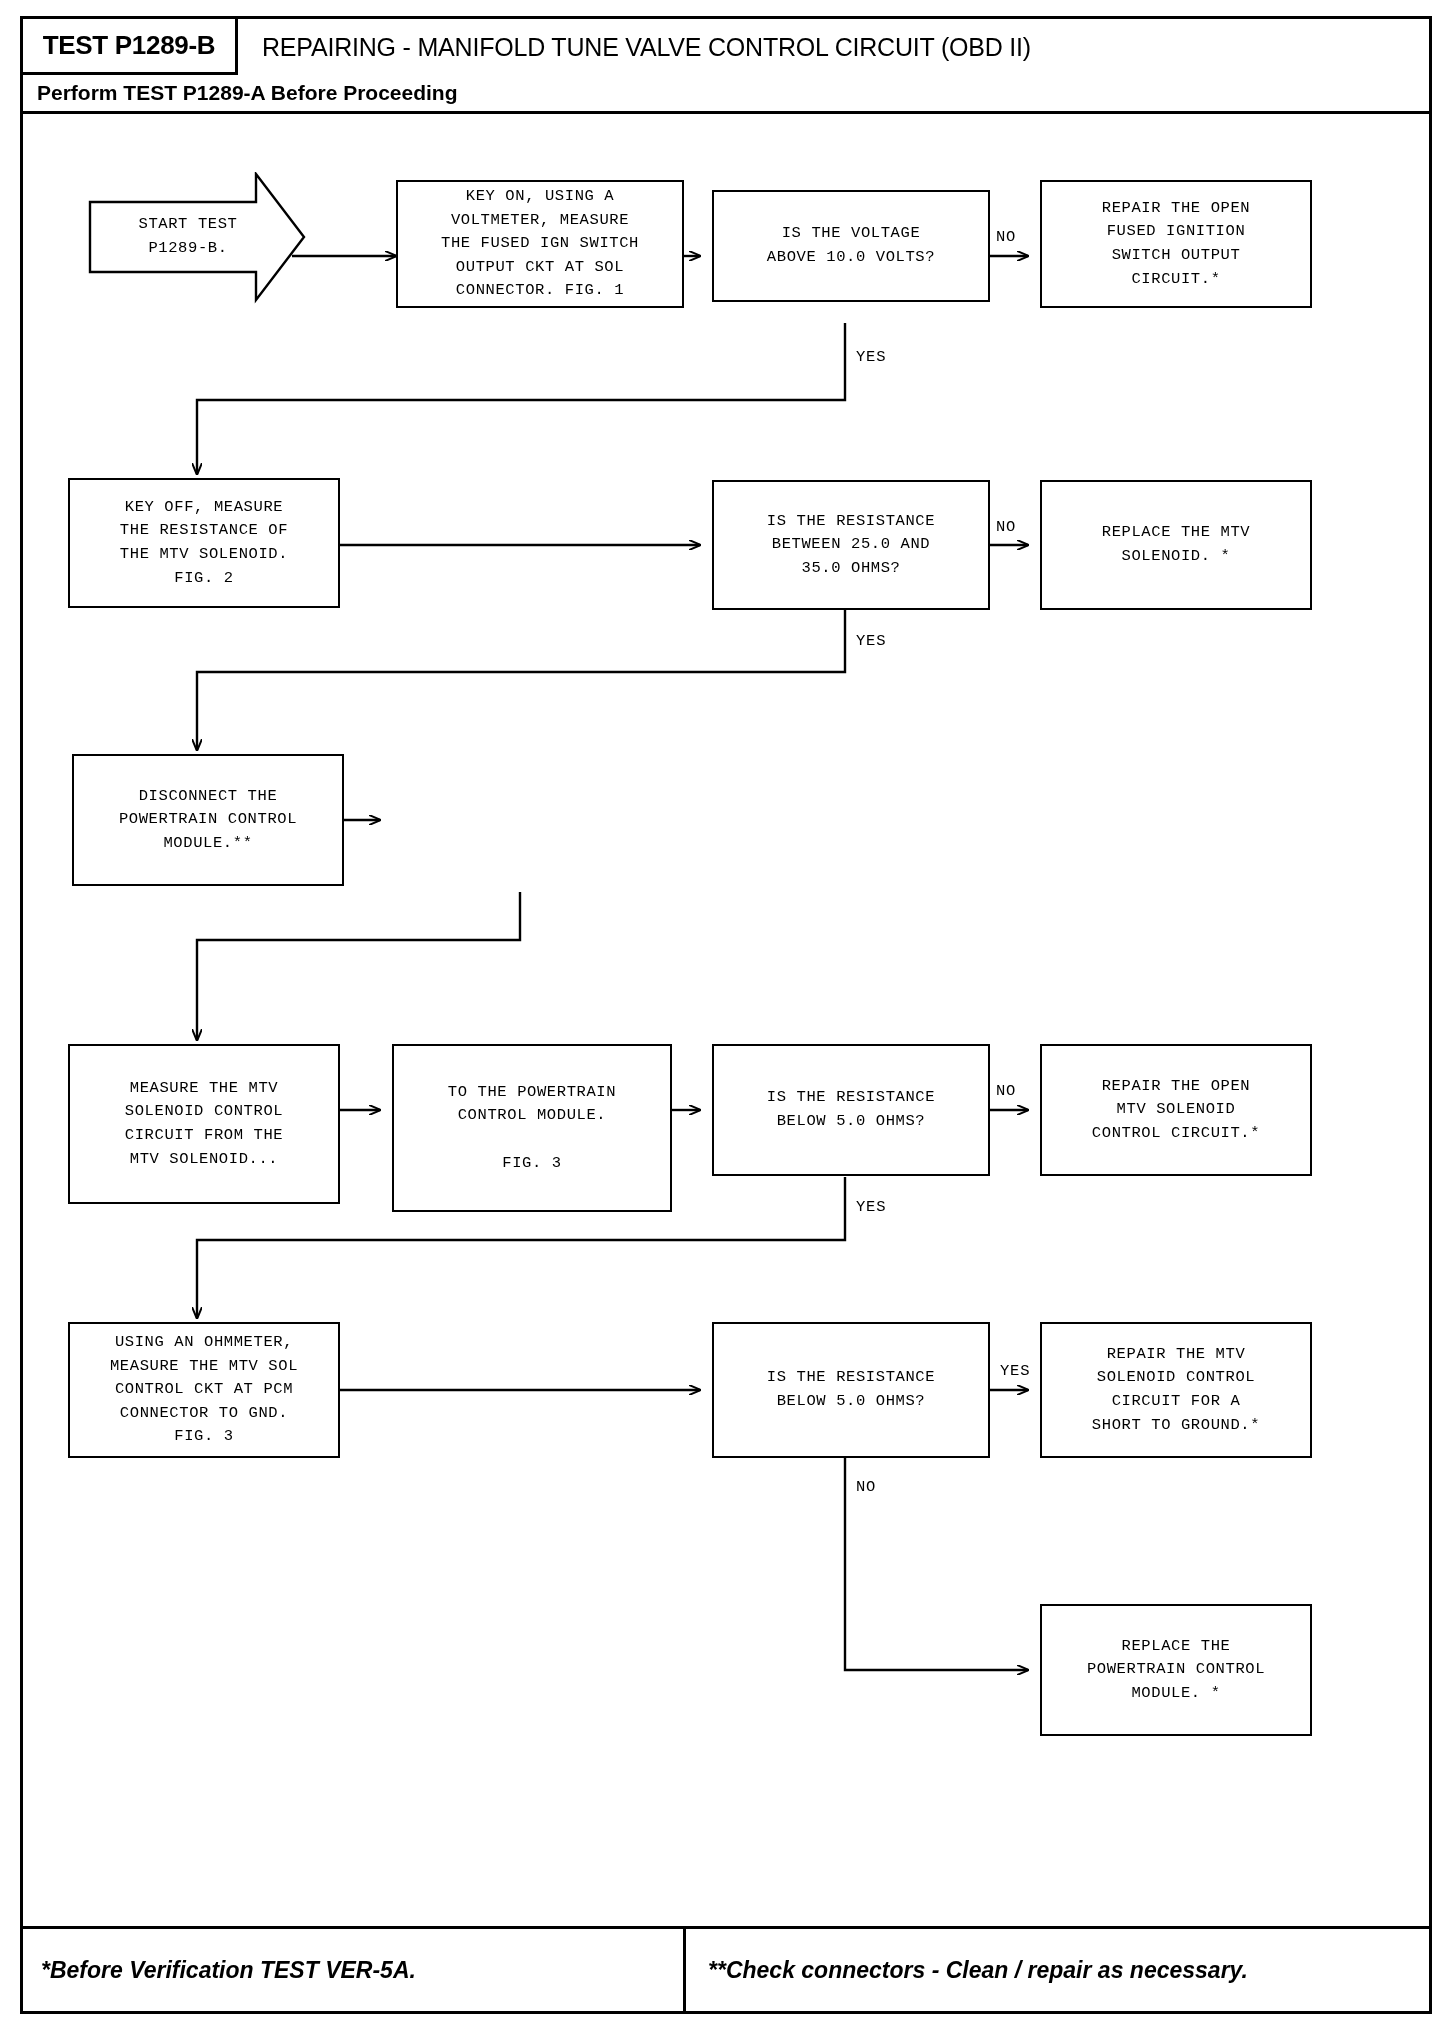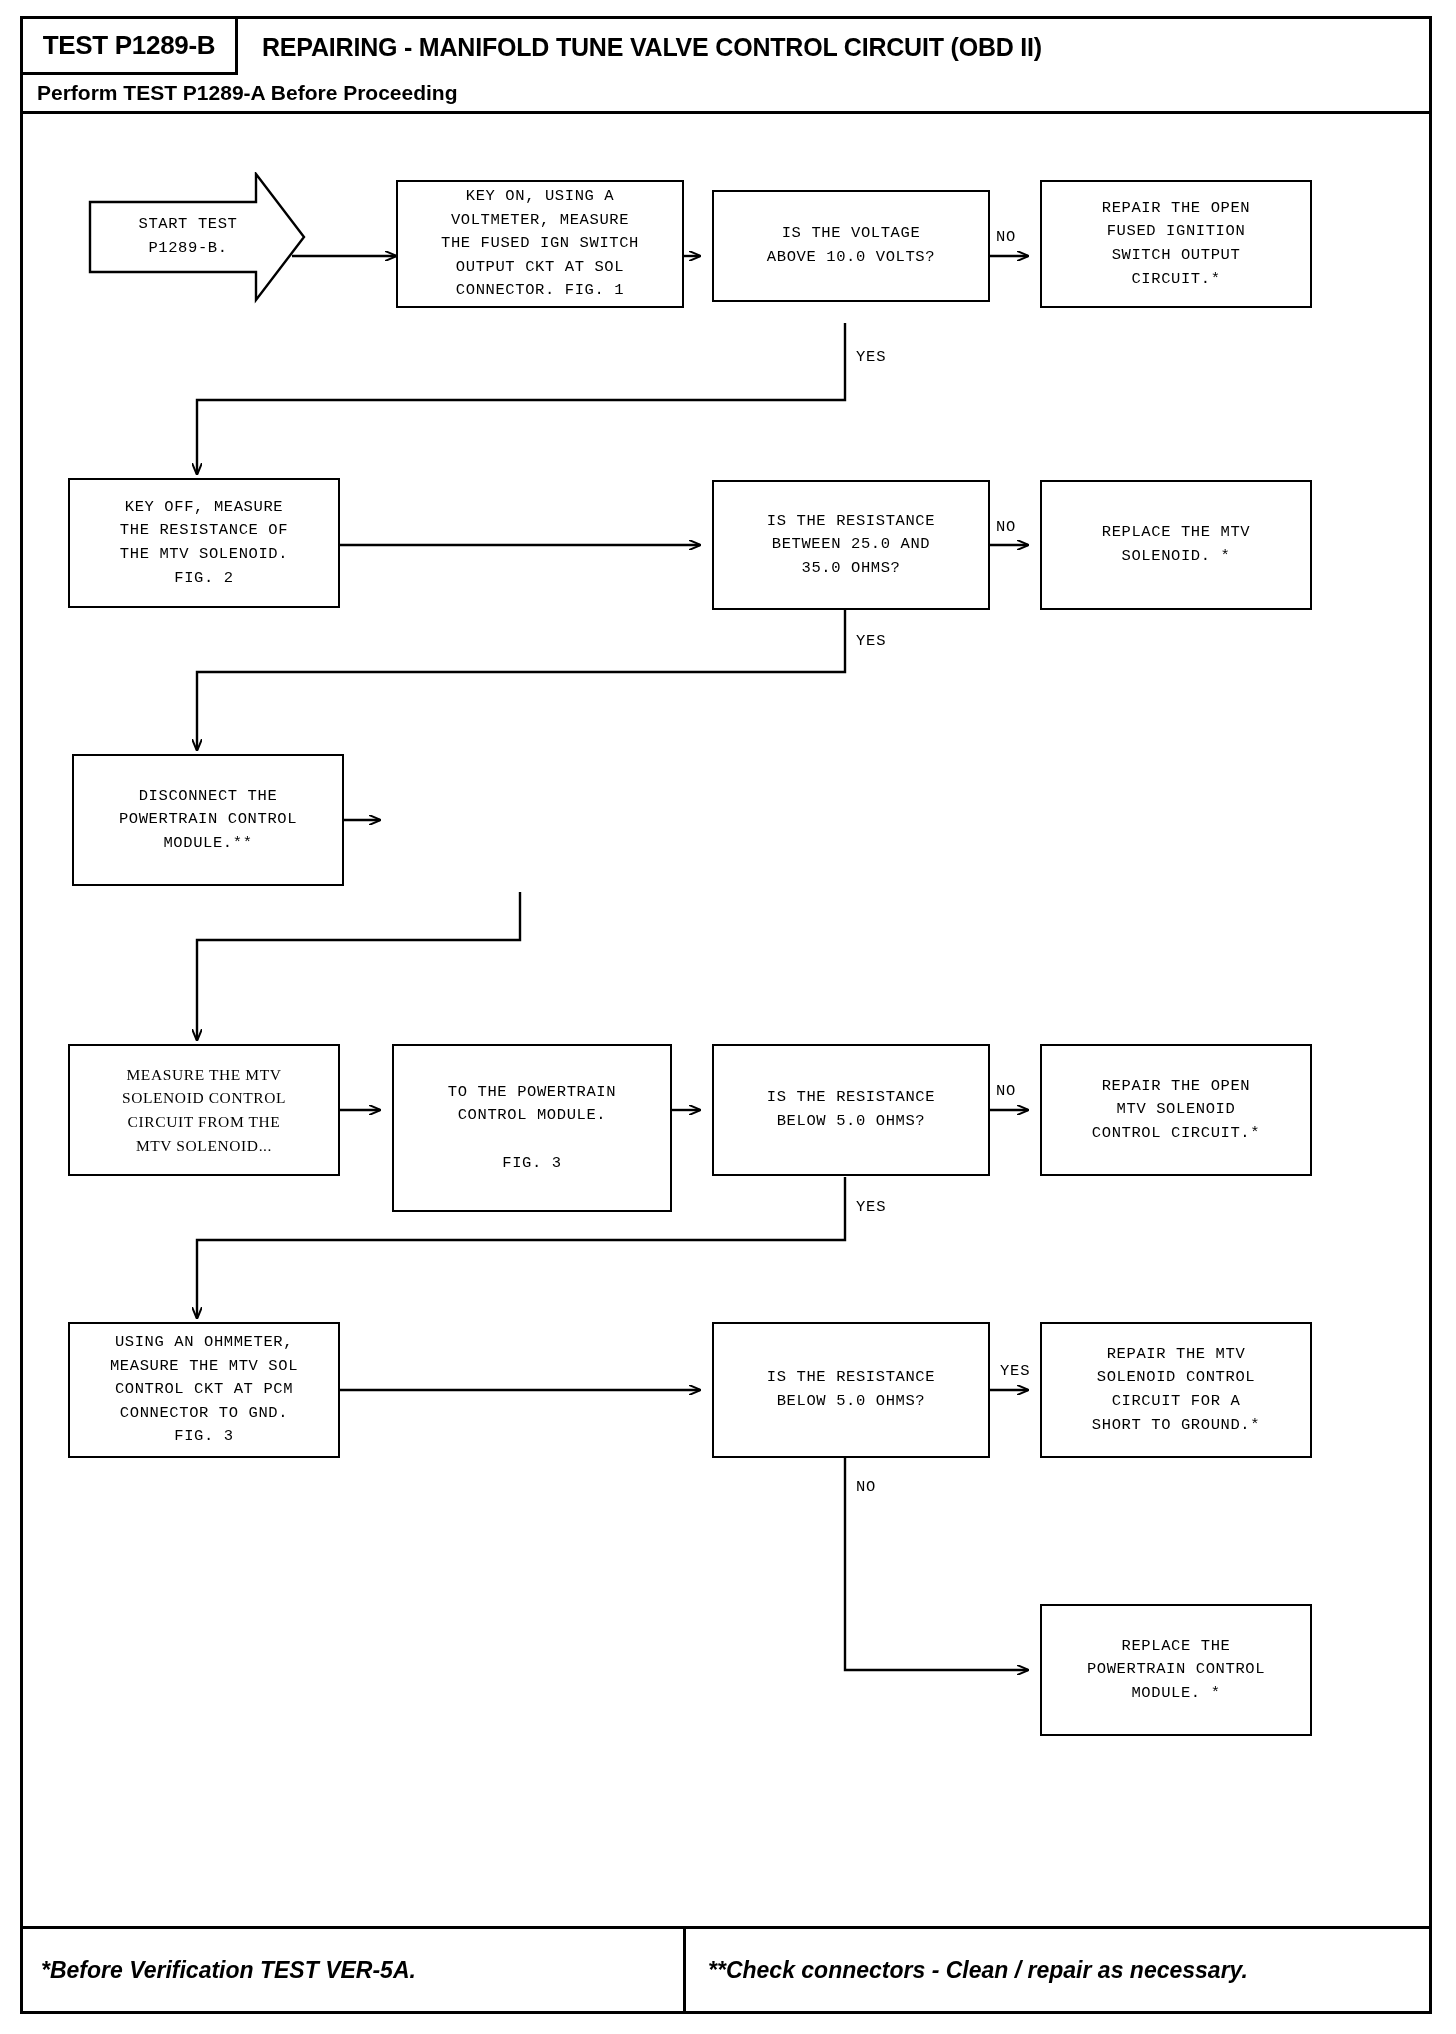--- a/index.html
+++ b/index.html
@@ -4,21 +4,21 @@
 <style>
   html,body{margin:0;padding:0;background:#ffffff;}
   body{width:1456px;height:2034px;font-family:"Liberation Sans",sans-serif;color:#000;}
   .page{position:relative;width:1456px;height:2034px;background:#fff;}
 
   
   .outer{position:absolute;left:20px;top:16px;width:1412px;height:1998px;border:3px solid #000;box-sizing:border-box;}
   .test-tag{position:absolute;left:23px;top:19px;width:215px;height:56px;border-right:3px solid #000;border-bottom:3px solid #000;box-sizing:border-box;display:flex;align-items:center;justify-content:center;}
   .test-tag span{font-weight:bold;font-size:26px;letter-spacing:-0.3px;font-family:"Liberation Sans",sans-serif;text-align:center;}
   .hdr-title{position:absolute;left:246px;top:19px;width:1183px;height:56px;display:flex;align-items:center;padding-left:16px;box-sizing:border-box;}
-  .hdr-title span{font-weight:bold;font-size:25px;letter-spacing:-0.2px;}
+  .hdr-title span{font-weight:normal;font-size:25px;letter-spacing:-0.2px;}
   .hdr-sub{position:absolute;left:23px;top:75px;width:1406px;height:39px;border-bottom:3px solid #000;box-sizing:border-box;display:flex;align-items:center;padding-left:14px;}
   .hdr-sub span{font-weight:bold;font-size:21px;}
 
   
   .box{position:absolute;border:2px solid #000;box-sizing:border-box;background:#fff;
        display:flex;align-items:center;justify-content:center;text-align:center;
        font-family:"Liberation Mono",monospace;font-size:15.5px;line-height:1.52;letter-spacing:0.6px;}
   .box .txt{white-space:pre-line;padding:2px 4px;}
 
   
@@ -144,21 +144,21 @@
   </div>
   <div class="lbl" style="left:996px;top:518px;">NO</div>
   <div class="lbl" style="left:856px;top:632px;">YES</div>
 
   <div class="box" style="left:72px;top:754px;width:272px;height:132px;">
     <div class="txt">DISCONNECT THE
 POWERTRAIN CONTROL
 MODULE.**</div>
   </div>
 
-  <div class="box" style="left:68px;top:1044px;width:272px;height:132px;font-family:Liberation Serif, serif;">
+  <div class="box" style="left:68px;top:1044px;width:272px;height:160px;">
     <div class="txt">MEASURE THE MTV
 SOLENOID CONTROL
 CIRCUIT FROM THE
 MTV SOLENOID...</div>
   </div>
   <div class="box" style="left:392px;top:1044px;width:280px;height:168px;">
     <div class="txt">TO THE POWERTRAIN
 CONTROL MODULE.
 
 FIG. 3</div>

